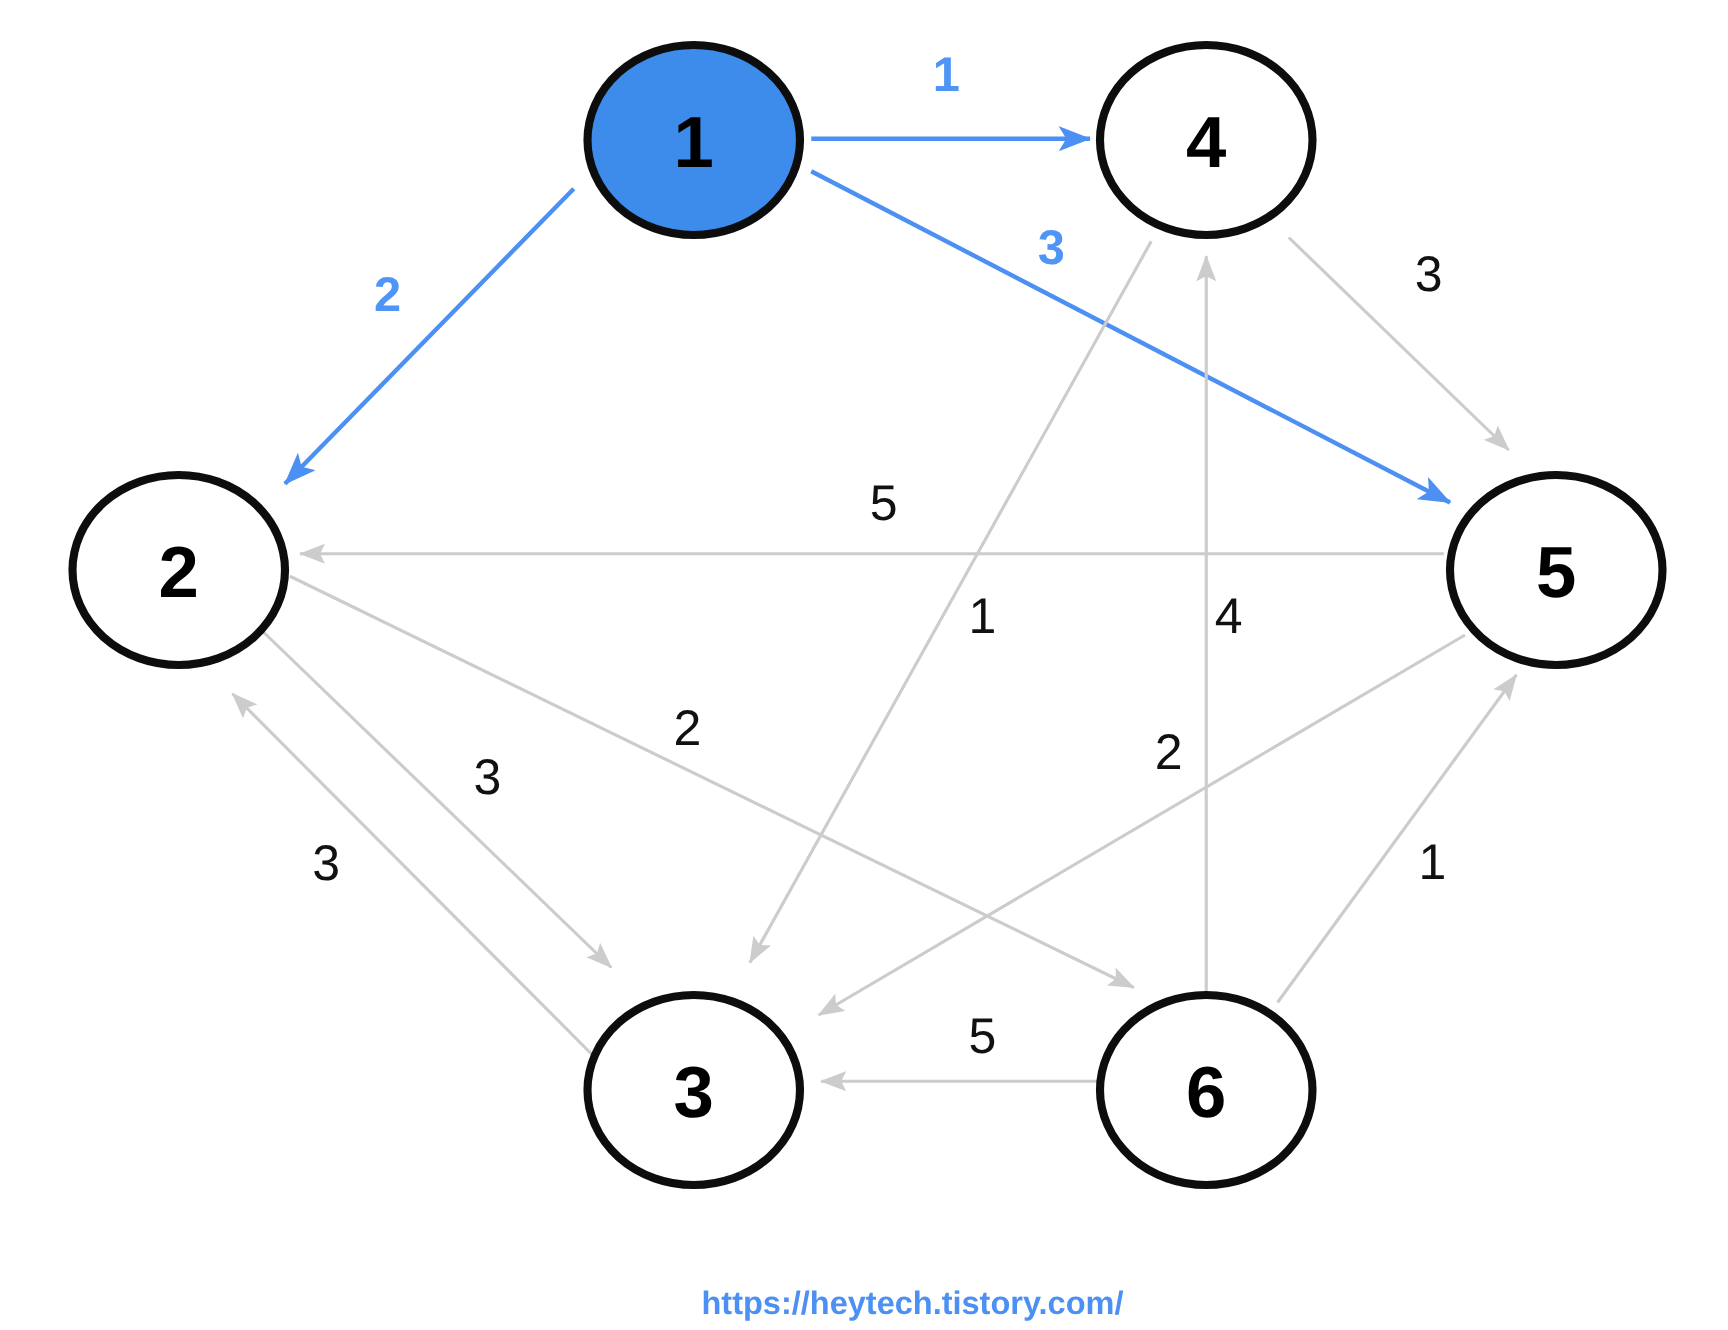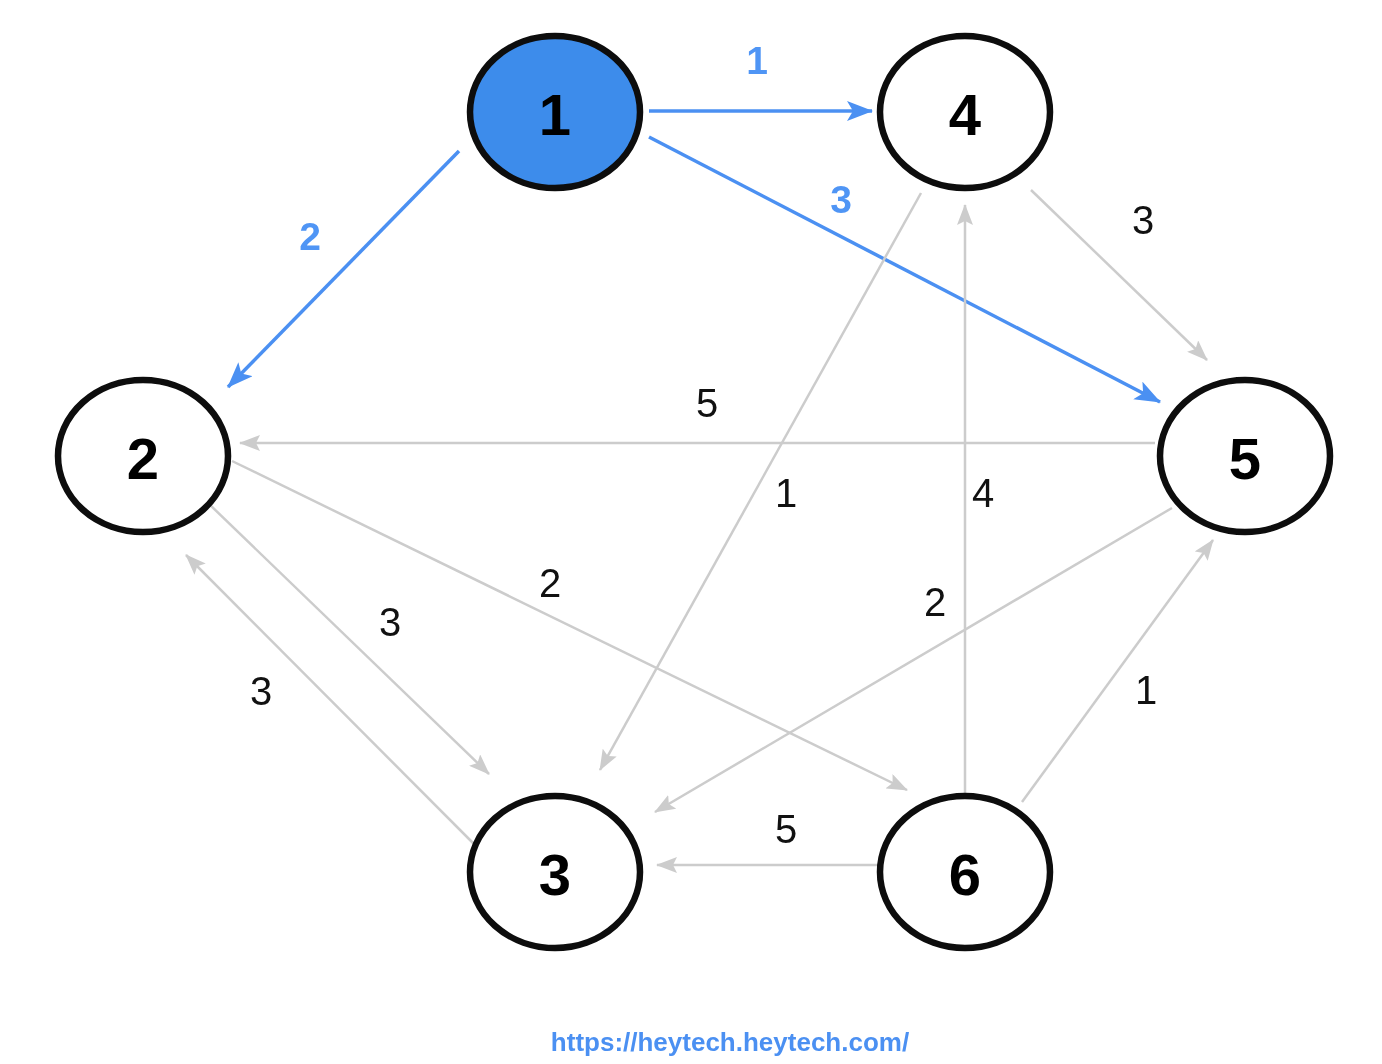--- a/index.html
+++ b/index.html
@@ -126,13 +126,13 @@
         <text x="935" y="602" class="edge-label" text-anchor="middle" dominant-baseline="central" fill="#111111">2</text>
         <text x="550" y="583" class="edge-label" text-anchor="middle" dominant-baseline="central" fill="#111111">2</text>
         <text x="390" y="622" class="edge-label" text-anchor="middle" dominant-baseline="central" fill="#111111">3</text>
         <text x="261" y="691" class="edge-label" text-anchor="middle" dominant-baseline="central" fill="#111111">3</text>
         <text x="1146" y="690" class="edge-label" text-anchor="middle" dominant-baseline="central" fill="#111111">1</text>
         <text x="786" y="829" class="edge-label" text-anchor="middle" dominant-baseline="central" fill="#111111">5</text>
       </g>
     </svg>
 </div>
 
-<div class="footer" style="color: rgb(75, 144, 242);">https://heytech.heytech.com/</div>
+<div class="footer" style="color: rgb(75, 144, 242);">https://heytech.tistory.com/</div>
 
 </body></html>

